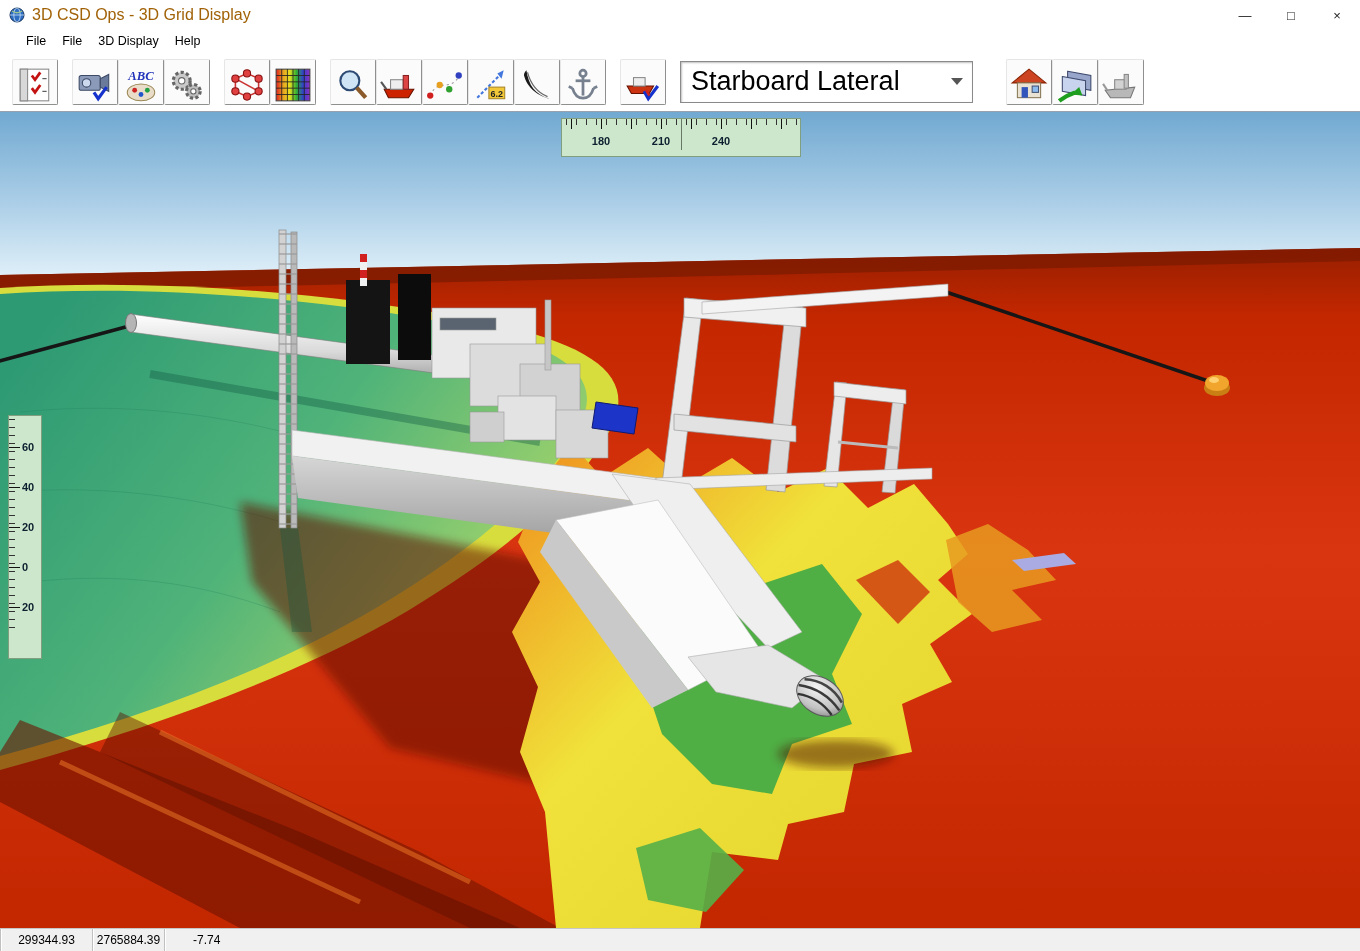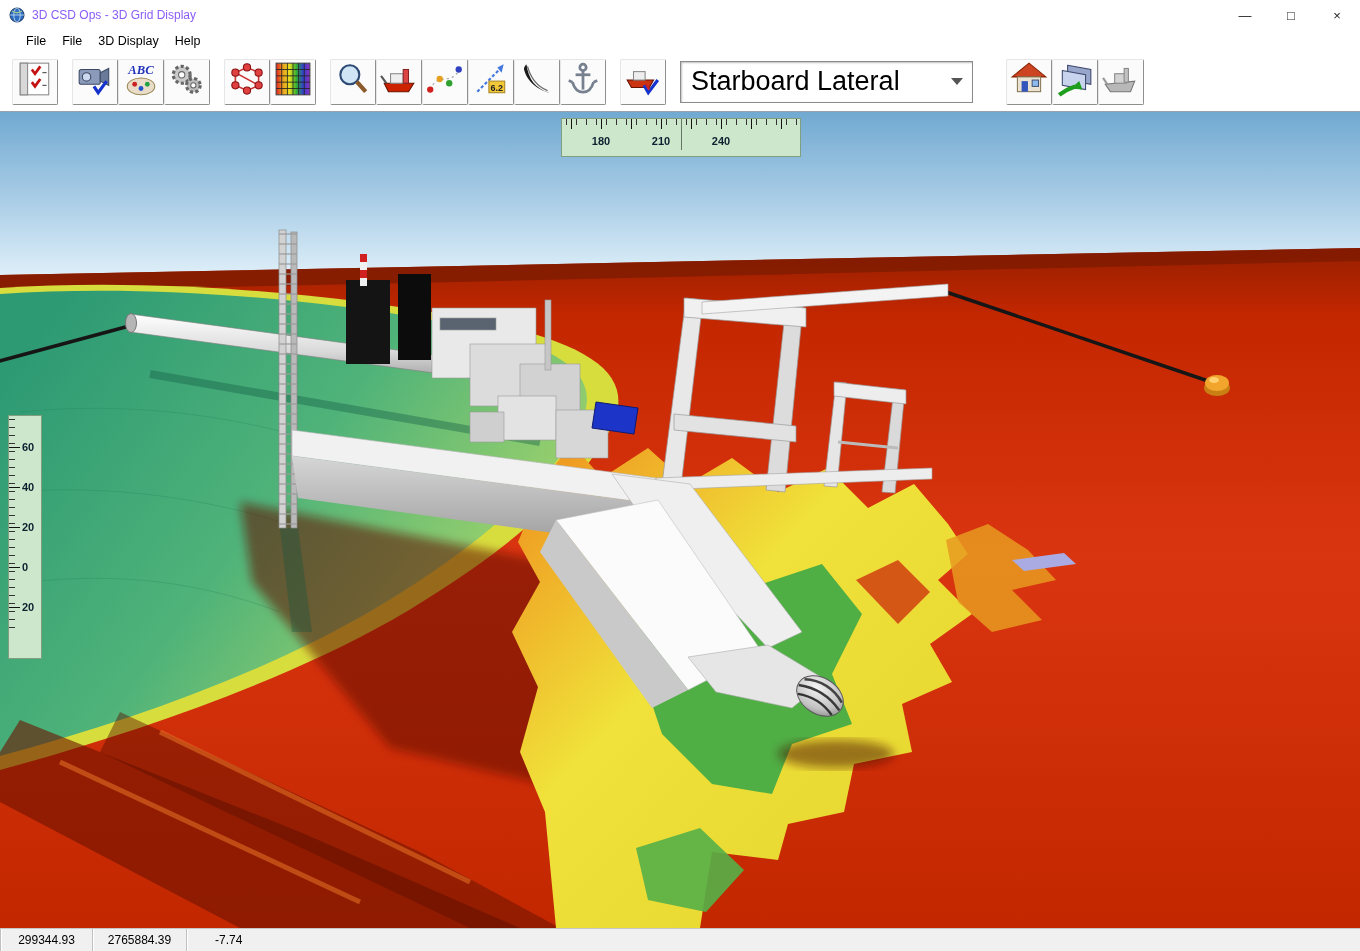--- a/index.html
+++ b/index.html
@@ -2,48 +2,48 @@
 <html><head>
 <meta charset="utf-8">
 <style>
   *{box-sizing:border-box;margin:0;padding:0}
   html,body{width:1360px;height:951px;overflow:hidden}
   body{font-family:"Liberation Sans",sans-serif;background:#fff;color:#000}
 
   
   .titlebar{height:30px;display:flex;align-items:center;background:#fff}
   .app-icon{width:16px;height:16px;margin:0 7px 0 9px;flex:0 0 auto}
-  .title-text{font-size:12px;color:#8b5cf6}
+  .title-text{font-size:16px;color:#a16207}
   .tspacer{flex:1}
   .win-btn{width:46px;height:30px;display:flex;align-items:center;justify-content:center;font-size:13px;color:#222;cursor:default}
 
   
   .menubar{height:22px;display:flex;align-items:flex-end;background:#fff;font-size:12.5px;padding-left:18px}
   .menu-item{padding:0 8px;line-height:22px}
 
   
   .toolbar{height:60px;display:flex;align-items:center;background:#fff;border-bottom:1px solid #98a2ae;padding-left:12px}
-  .tbtn{width:46px;height:46px;background:#fbfbfb;border:1px solid;border-color:#e6e6e6 #8f8f8f #8f8f8f #e6e6e6;border-radius:2px;display:flex;align-items:flex-start;justify-content:center;flex:0 0 auto}
+  .tbtn{width:46px;height:46px;background:#fbfbfb;border:1px solid;border-color:#e6e6e6 #8f8f8f #8f8f8f #e6e6e6;border-radius:2px;display:flex;align-items:flex-end;justify-content:center;flex:0 0 auto}
   .tbtn svg{width:38px;height:38px}
   .tsep{width:14px;height:46px;flex:0 0 auto}
   .view-select{width:293px;height:42px;margin-right:33px;border:1px solid #8a8a8a;box-shadow:inset 1px 1px 2px #c0c0c0;display:flex;align-items:center;justify-content:space-between;padding:0 9px 0 10px;font-size:27px;background:#fff;flex:0 0 auto}
   .chev{width:0;height:0;border-left:6px solid transparent;border-right:6px solid transparent;border-top:7px solid #555}
 
   
   .viewport{position:relative;width:1360px;height:816px;background:#9cc4de;overflow:hidden}
   .scene{position:absolute;left:0;top:0;display:block}
   .compass{position:absolute;left:561px;top:6px;width:240px;height:39px;background:#cde7cd;border:1px solid #7f9f7f}
   .compass text,.depth-scale text{font-family:"Liberation Sans",sans-serif;font-size:11px;font-weight:bold;fill:#0d2030}
   .depth-scale{position:absolute;left:8px;top:303px;width:34px;height:244px;background:#cde7cd;border:1px solid #7f9f7f}
 
   
   .statusbar{height:23px;background:#f0f0f0;border-top:1px solid #c6c6c6;display:flex;align-items:center;font-size:12px}
   .sb-help{flex:1;padding-left:8px}
   .sb-cell{height:100%;display:flex;align-items:center;justify-content:center;border-left:1px solid #c0c0c0;box-shadow:inset 1px 0 0 #fff}
-  .sb-x{width:92px}.sb-y{width:94px}
+  .sb-x{width:92px}.sb-y{width:72px}
   .sb-z{width:144px;justify-content:flex-start;padding-left:28px}
 </style>
 </head>
 <body>
 
 <div class="titlebar">
   <svg class="app-icon" viewBox="0 0 16 16">
     <circle cx="8" cy="8" r="7" fill="#2e6ec2" stroke="#16345e"></circle>
     <ellipse cx="8" cy="8" rx="3.2" ry="7" fill="none" stroke="#bcd6f2" stroke-width="0.9"></ellipse>
     <line x1="1" y1="8" x2="15" y2="8" stroke="#bcd6f2" stroke-width="0.9"></line>

